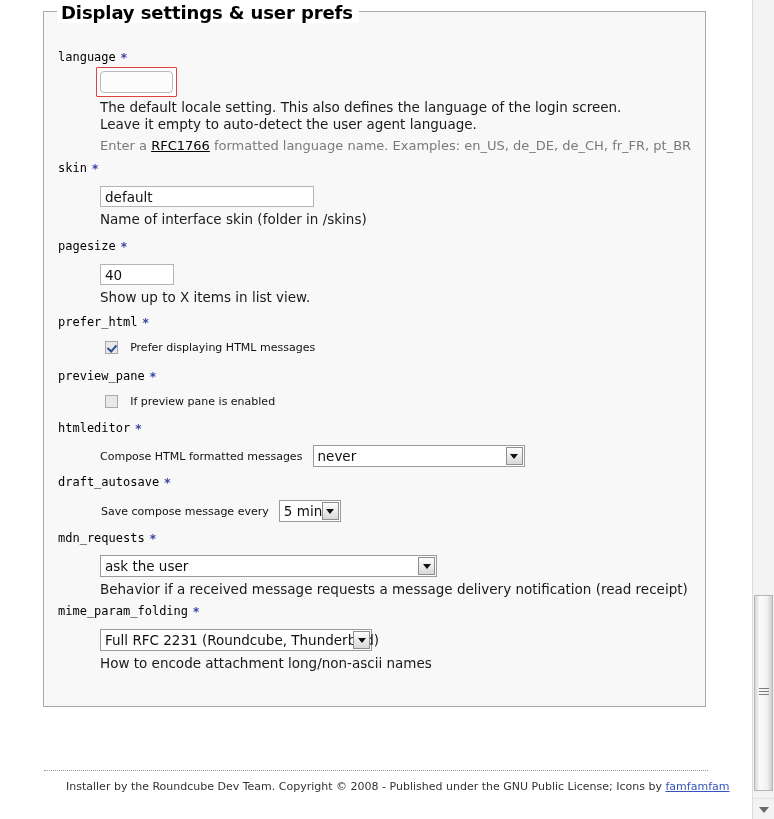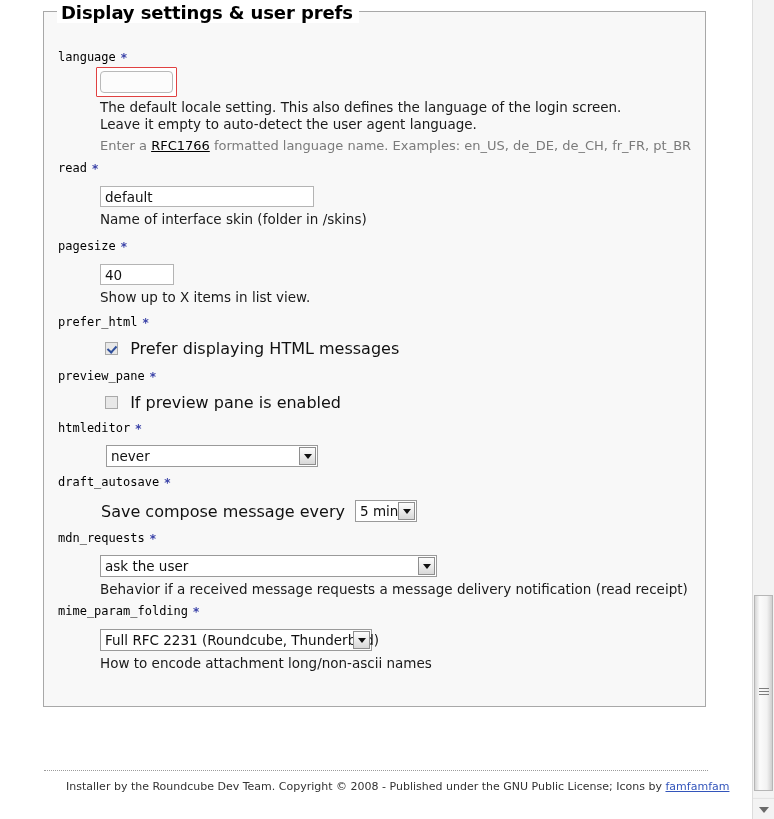--- a/index.html
+++ b/index.html
@@ -173,21 +173,21 @@
     left: 3px;
     top: 1px;
     width: 4px;
     height: 7px;
     border: solid #2f4f9b;
     border-width: 0 2px 2px 0;
     transform: rotate(42deg);
   }
   .inline-label {
     font-family: "DejaVu Sans", sans-serif;
-    font-size: 16px;
+    font-size: 11px;
     color: #111111;
     vertical-align: middle;
   }
 
   
   .footnote {
     position: absolute;
     left: 58px;
     top: 672px;
     font-family: "DejaVu Sans", sans-serif;
@@ -326,21 +326,21 @@
       </div>
       <div class="hint" style="position:absolute;left:56px;top:57px;">The default locale setting. This also defines the language of the login screen.</div>
       <div class="hint" style="position:absolute;left:56px;top:74px;">Leave it empty to auto-detect the user agent language.</div>
       <div class="hint2" style="position:absolute;left:56px;top:96px;">
         <span>Enter a </span><a href="#">RFC1766</a><span> formatted language name. Examples: en_US, de_DE, de_CH, fr_FR, pt_BR</span>
       </div>
     </div>
 
     <div class="row" style="top:149px;left:0;width:100%;">
       <div class="prop-label" style="position:absolute;left:14px;top:0px;">
-        <span>read</span><span class="req">*</span>
+        <span>skin</span><span class="req">*</span>
       </div>
       <input class="txtin" style="position: absolute; left: 56px; top: 25px; width: 214px;" value="default">
       <div class="hint" style="position:absolute;left:56px;top:50px;">Name of interface skin (folder in /skins)</div>
     </div>
 
     <div class="row" style="top:227px;left:0;width:100%;">
       <div class="prop-label" style="position:absolute;left:14px;top:0px;">
         <span>pagesize</span><span class="req">*</span>
       </div>
       <input class="txtin" style="position: absolute; left: 56px; top: 25px; width: 74px;" value="40">
@@ -365,20 +365,21 @@
         <span class="cbx"></span>
         <span class="inline-label" style="margin-left:8px;">If preview pane is enabled</span>
       </div>
     </div>
 
     <div class="row" style="top:409px;left:0;width:100%;">
       <div class="prop-label" style="position:absolute;left:14px;top:0px;">
         <span>htmleditor</span><span class="req">*</span>
       </div>
       <div style="position:absolute;left:56px;top:24px;">
+        <span class="inline-label">Compose HTML formatted messages</span>
         <span class="sel" style="width:212px;margin-left:6px;">
           <span class="seltext">never</span>
           <span class="arrowbtn"></span>
         </span>
       </div>
     </div>
 
     <div class="row" style="top:463px;left:0;width:100%;">
       <div class="prop-label" style="position:absolute;left:14px;top:0px;">
         <span>draft_autosave</span><span class="req">*</span>

